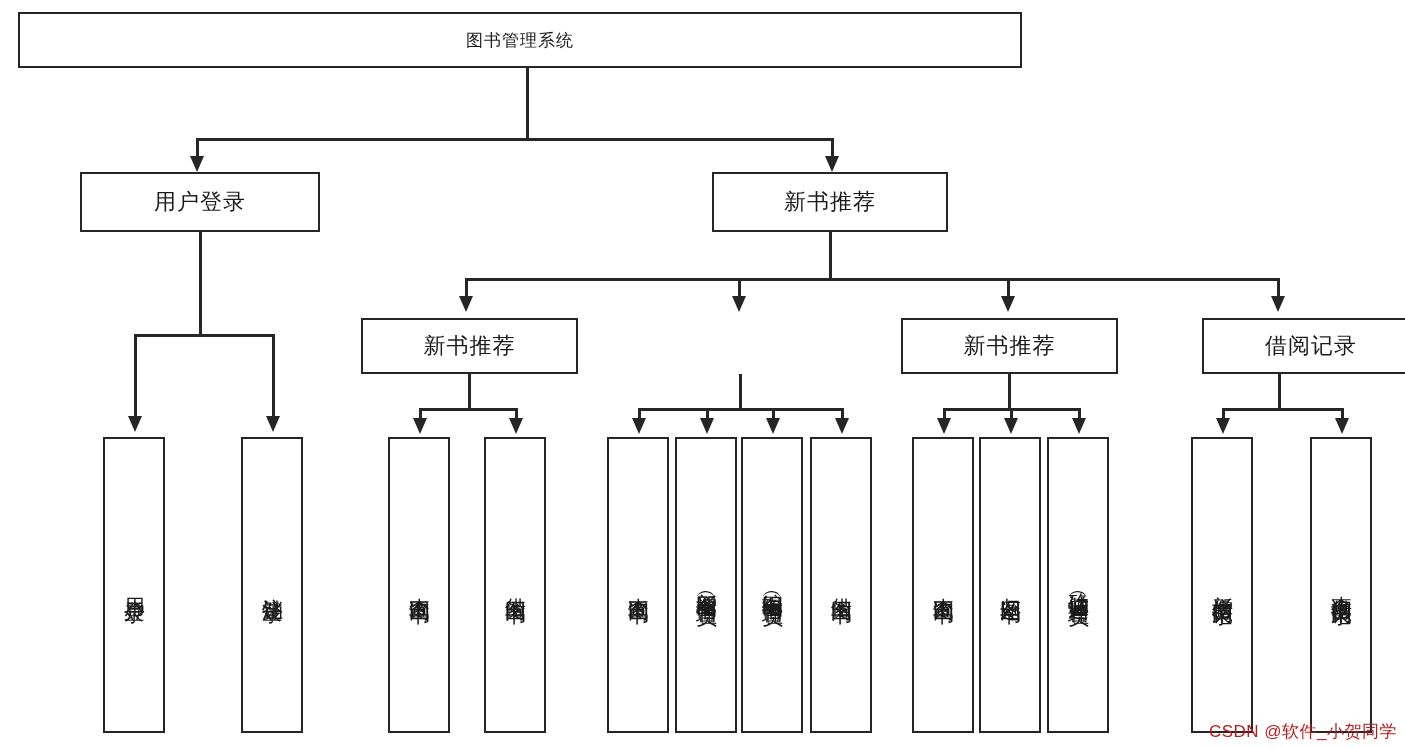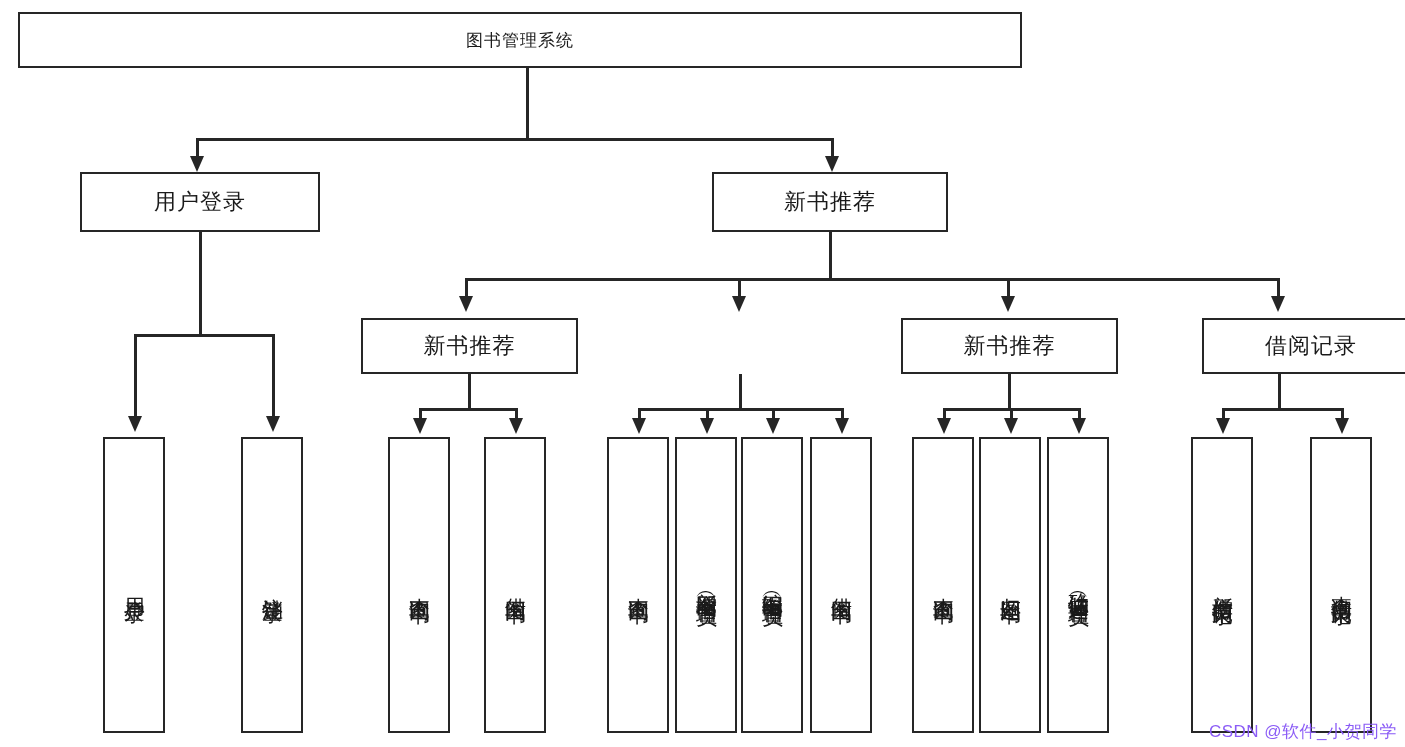--- a/index.html
+++ b/index.html
@@ -65,21 +65,21 @@
     border-right: 7px solid transparent;
     border-top: 16px solid #262626;
   }
 
   
   #watermark {
     position: absolute;
     right: 8px;
     bottom: 4px;
     font-size: 17px;
-    color: #8b5cf6;
+    color: #b91c1c;
     white-space: nowrap;
     letter-spacing: 0.5px;
   }
 </style>
 </head>
 <body>
 
 <div id="canvas">
 
   <div class="node h root" style="left:18px; top:12px; width:1004px; height:56px;">

